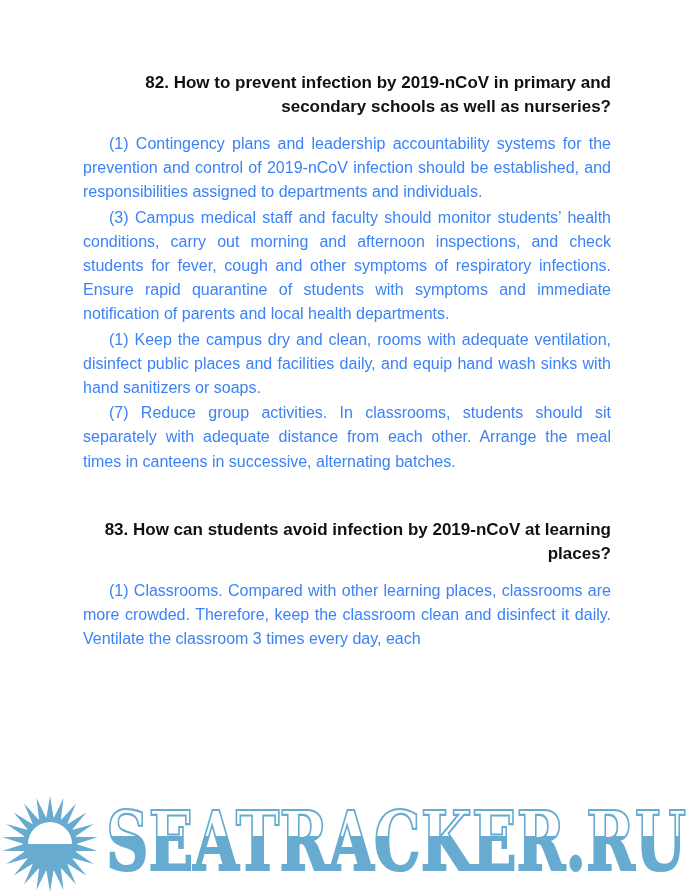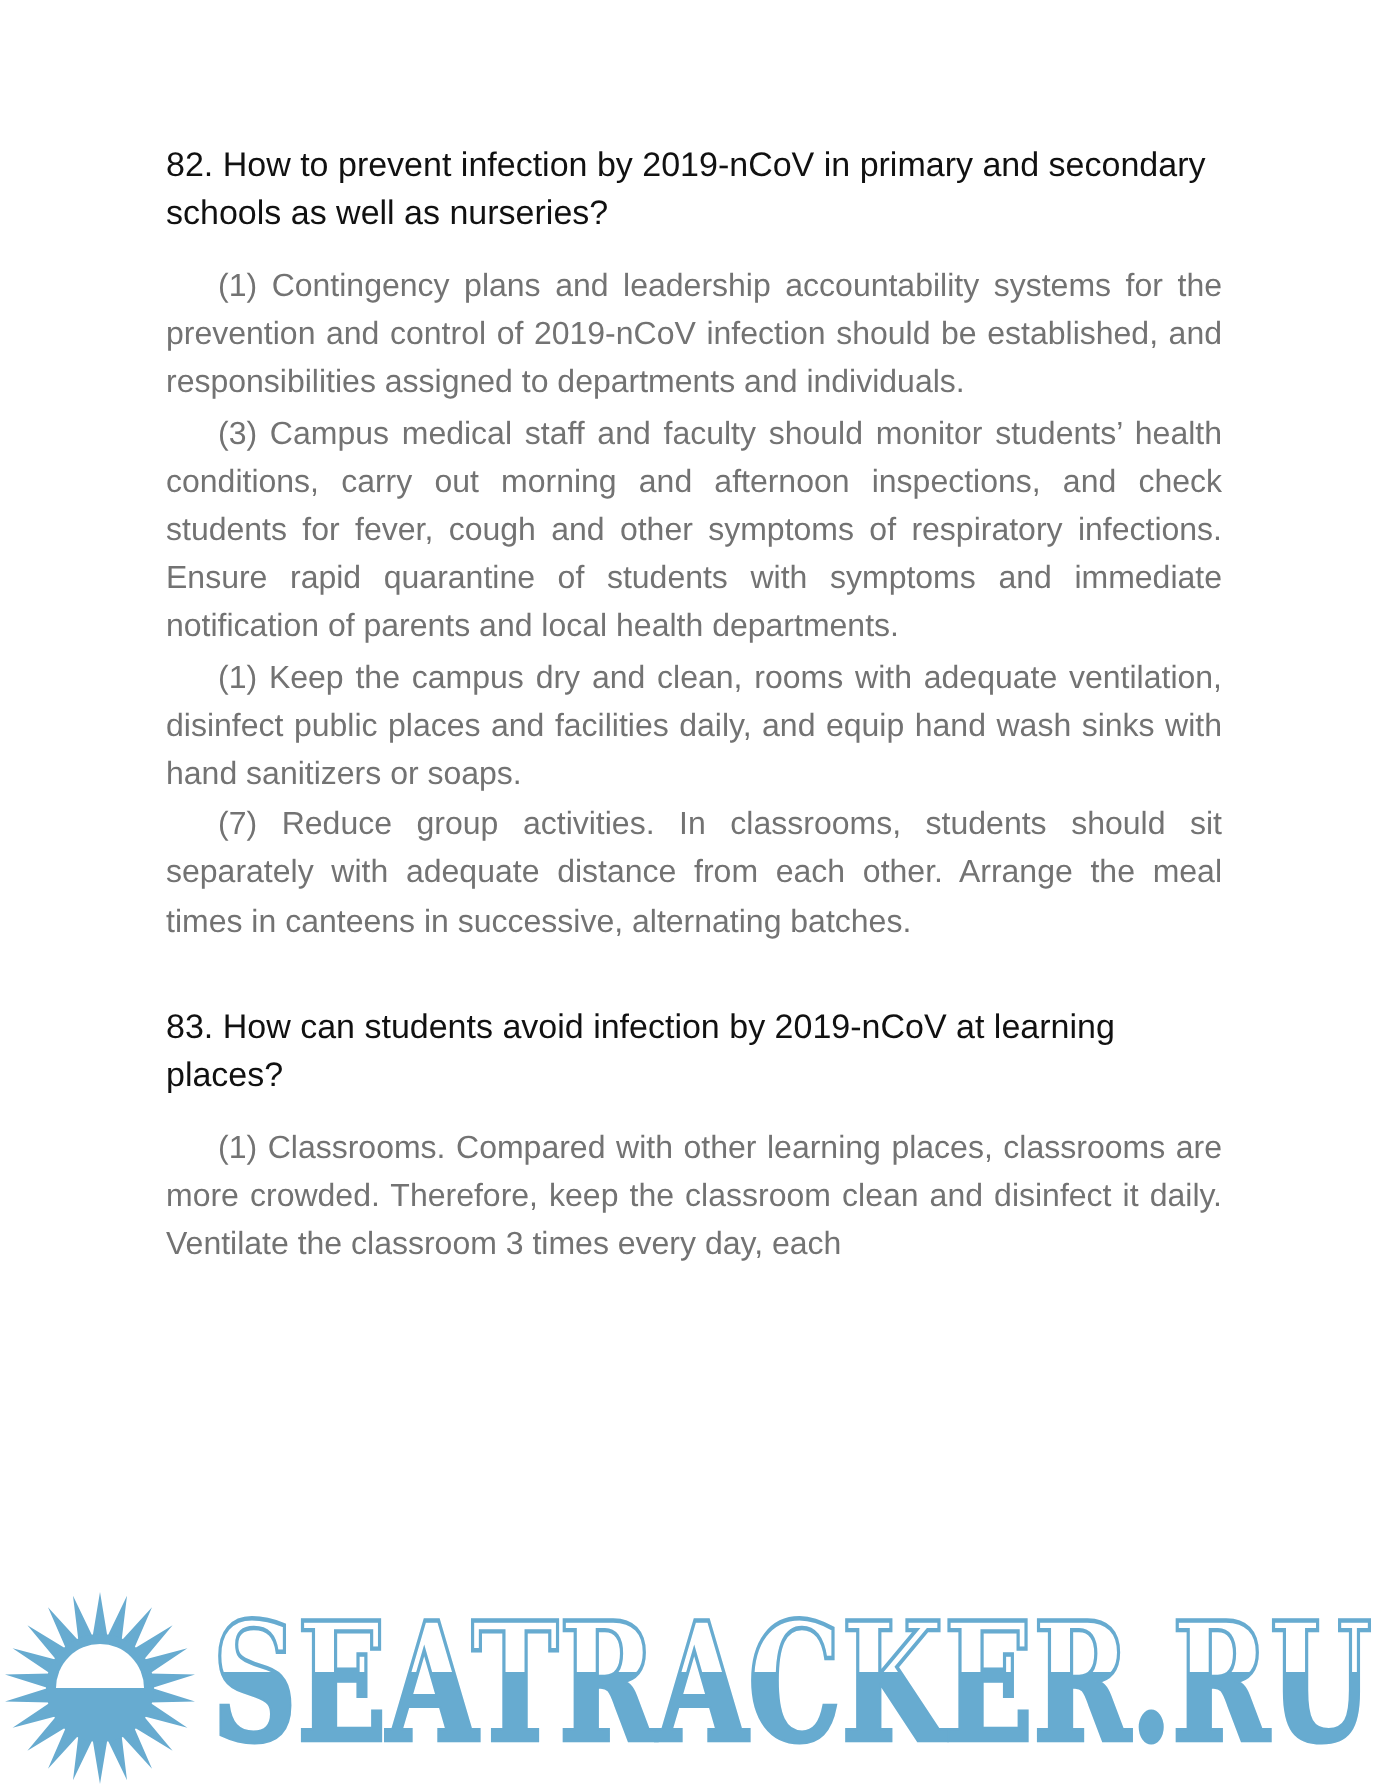--- a/index.html
+++ b/index.html
@@ -15,35 +15,36 @@
       font-family: "Liberation Sans", sans-serif;
       color: #1a1a1a;
     }
     .page {
       position: absolute;
       left: 83px;
       top: 0;
       width: 528px;
     }
     .heading {
-      font-weight: normal;
+      font-weight: bold;
       font-size: 17px;
       line-height: 24px;
       color: #111111;
       margin: 0;
+      text-align: right;
     }
     .heading.h82 { margin-top: 71px; }
-    .heading.h83 { margin-top: 28px; }
+    .heading.h83 { margin-top: 44px; }
     .para {
       font-size: 16px;
       line-height: 24.2px;
       text-align: justify;
       text-indent: 26px;
       margin: 0;
-      color: #737373;
+      color: #3b82f6;
     }
     .section-body { margin-top: 13px; }
     .section-body .para + .para { margin-top: 1px; }
 
     
     .watermark {
       position: absolute;
       left: 0;
       top: 792px;
       width: 696px;

